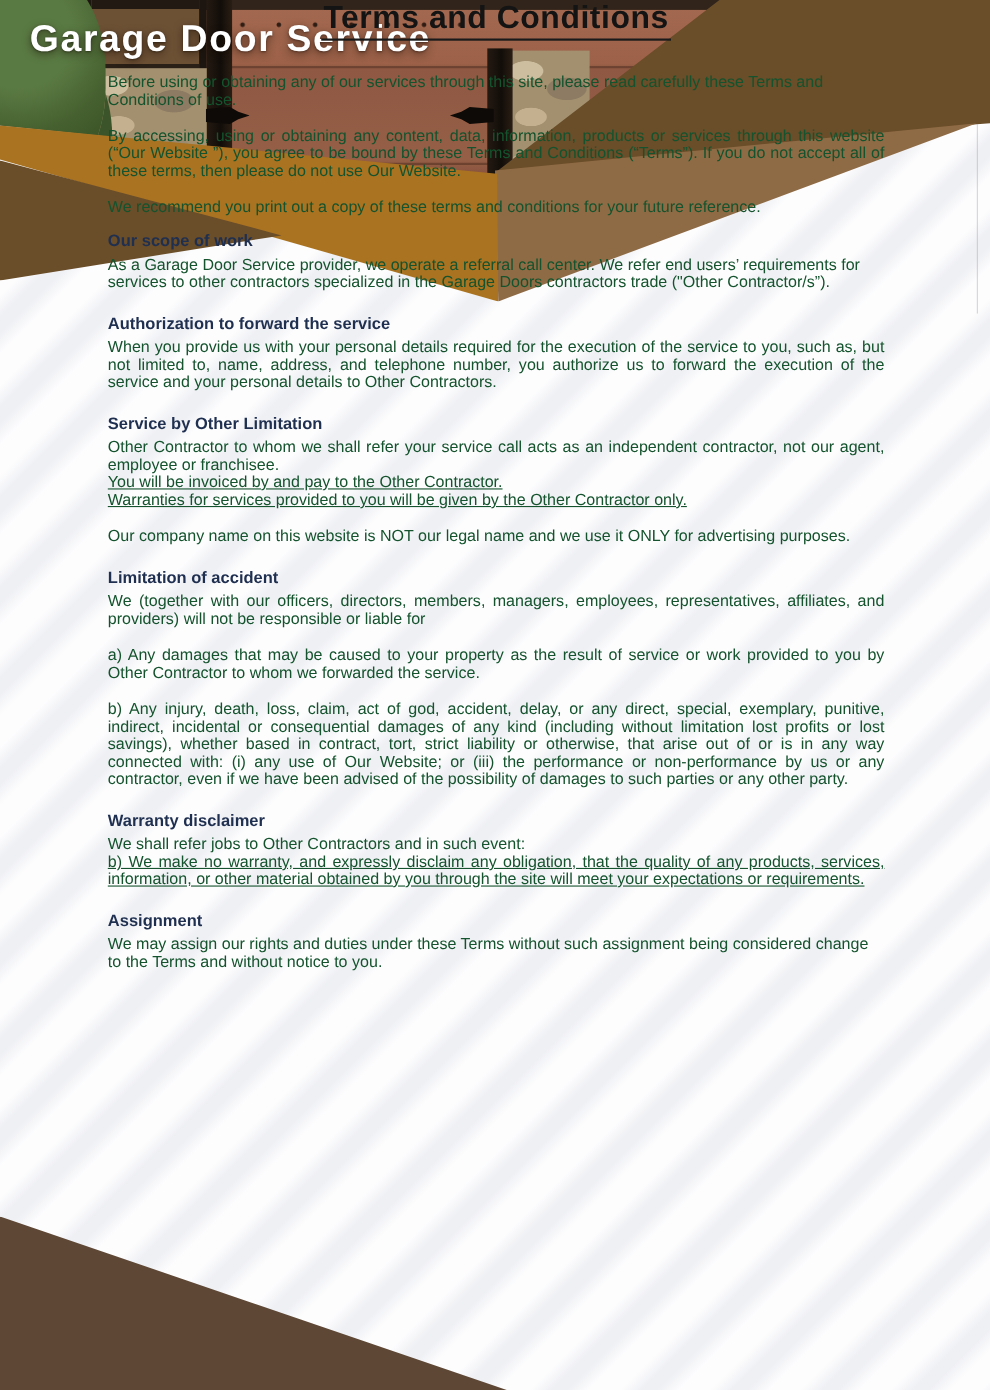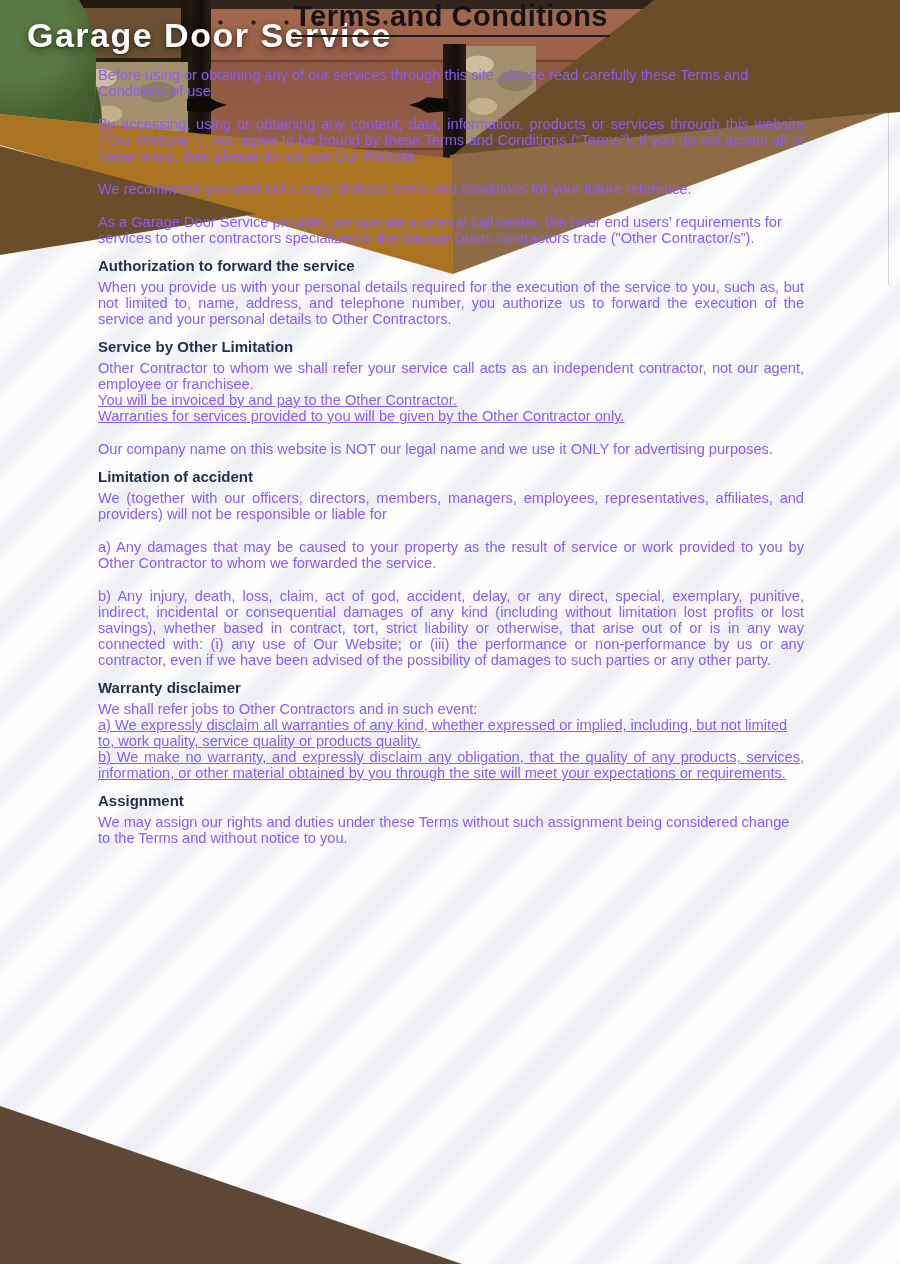--- a/index.html
+++ b/index.html
@@ -113,27 +113,27 @@
 
   .doc-title {
     margin:0; text-align:center;
     font-size:29px; font-weight:700; color:#141414; letter-spacing:.5px;
   }
   .doc-title span {
     display:inline-block; border-bottom:2.5px solid #1a1a1a; padding:0 2px 2px;
   }
 
   .inner p {
-    margin:17px 0 0; font-size:14.6px; line-height:16px; color:#8b5cf6;
+    margin:17px 0 0; font-size:14.6px; line-height:16px; color:#14532d;
   }
   .doc-title + p { margin-top:30px; }
   .inner p.just { text-align:justify; }
   .inner p.tight { margin-top:0;text-decoration:underline; }
 
-  .sec { margin-top:11px; }
+  .sec { margin-top:21px; }
   .sec-first { margin-top:14px; }
   .sec h3 {
     margin:0; font-size:15px; line-height:17px; font-weight:700; color:#1f2f50;
   }
   .sec h3 + p { margin-top:5px; }
 </style>
 </head>
 <body>
 
 <div class="page">
@@ -169,20 +169,21 @@
 
   <main class="content">
     <div class="inner">
       <h2 class="doc-title"><span>Terms and Conditions</span></h2>
 
       <p>Before using or obtaining any of our services through this site, please read carefully these Terms and Conditions of use.</p>
       <p class="just">By accessing, using or obtaining any content, data, information, products or services through this website (“Our Website ”), you agree to be bound by these Terms and Conditions (“Terms”). If you do not accept all of these terms, then please do not use Our Website.</p>
       <p>We recommend you print out a copy of these terms and conditions for your future reference.</p>
 
       <section class="sec sec-first">
+        <h3>Our scope of work</h3>
         <p>As a Garage Door Service provider, we operate a referral call center. We refer end users’ requirements for services to other contractors specialized in the Garage Doors contractors trade ("Other Contractor/s”).</p>
       </section>
 
       <section class="sec">
         <h3>Authorization to forward the service</h3>
         <p class="just">When you provide us with your personal details required for the execution of the service to you, such as, but not limited to, name, address, and telephone number, you authorize us to forward the execution of the service and your personal details to Other Contractors.</p>
       </section>
 
       <section class="sec">
         <h3>Service by Other Limitation</h3>
@@ -195,21 +196,20 @@
       <section class="sec">
         <h3>Limitation of accident</h3>
         <p class="just">We (together with our officers, directors, members, managers, employees, representatives, affiliates, and providers) will not be responsible or liable for</p>
         <p class="just">a) Any damages that may be caused to your property as the result of service or work provided to you by Other Contractor to whom we forwarded the service.</p>
         <p class="just">b) Any injury, death, loss, claim, act of god, accident, delay, or any direct, special, exemplary, punitive, indirect, incidental or consequential damages of any kind (including without limitation lost profits or lost savings), whether based in contract, tort, strict liability or otherwise, that arise out of or is in any way connected with: (i) any use of Our Website; or (iii) the performance or non-performance by us or any contractor, even if we have been advised of the possibility of damages to such parties or any other party.</p>
       </section>
 
       <section class="sec">
         <h3>Warranty disclaimer</h3>
         <p>We shall refer jobs to Other Contractors and in such event:</p>
-        <p class="tight">a) We expressly disclaim all warranties of any kind, whether expressed or implied, including, but not limited to, work quality, service quality or products quality.</p>
         <p class="tight just">b) We make no warranty, and expressly disclaim any obligation, that the quality of any products, services, information, or other material obtained by you through the site will meet your expectations or requirements.</p>
       </section>
 
       <section class="sec">
         <h3>Assignment</h3>
         <p>We may assign our rights and duties under these Terms without such assignment being considered change to the Terms and without notice to you.</p>
       </section>
     </div>
   </main>
 

